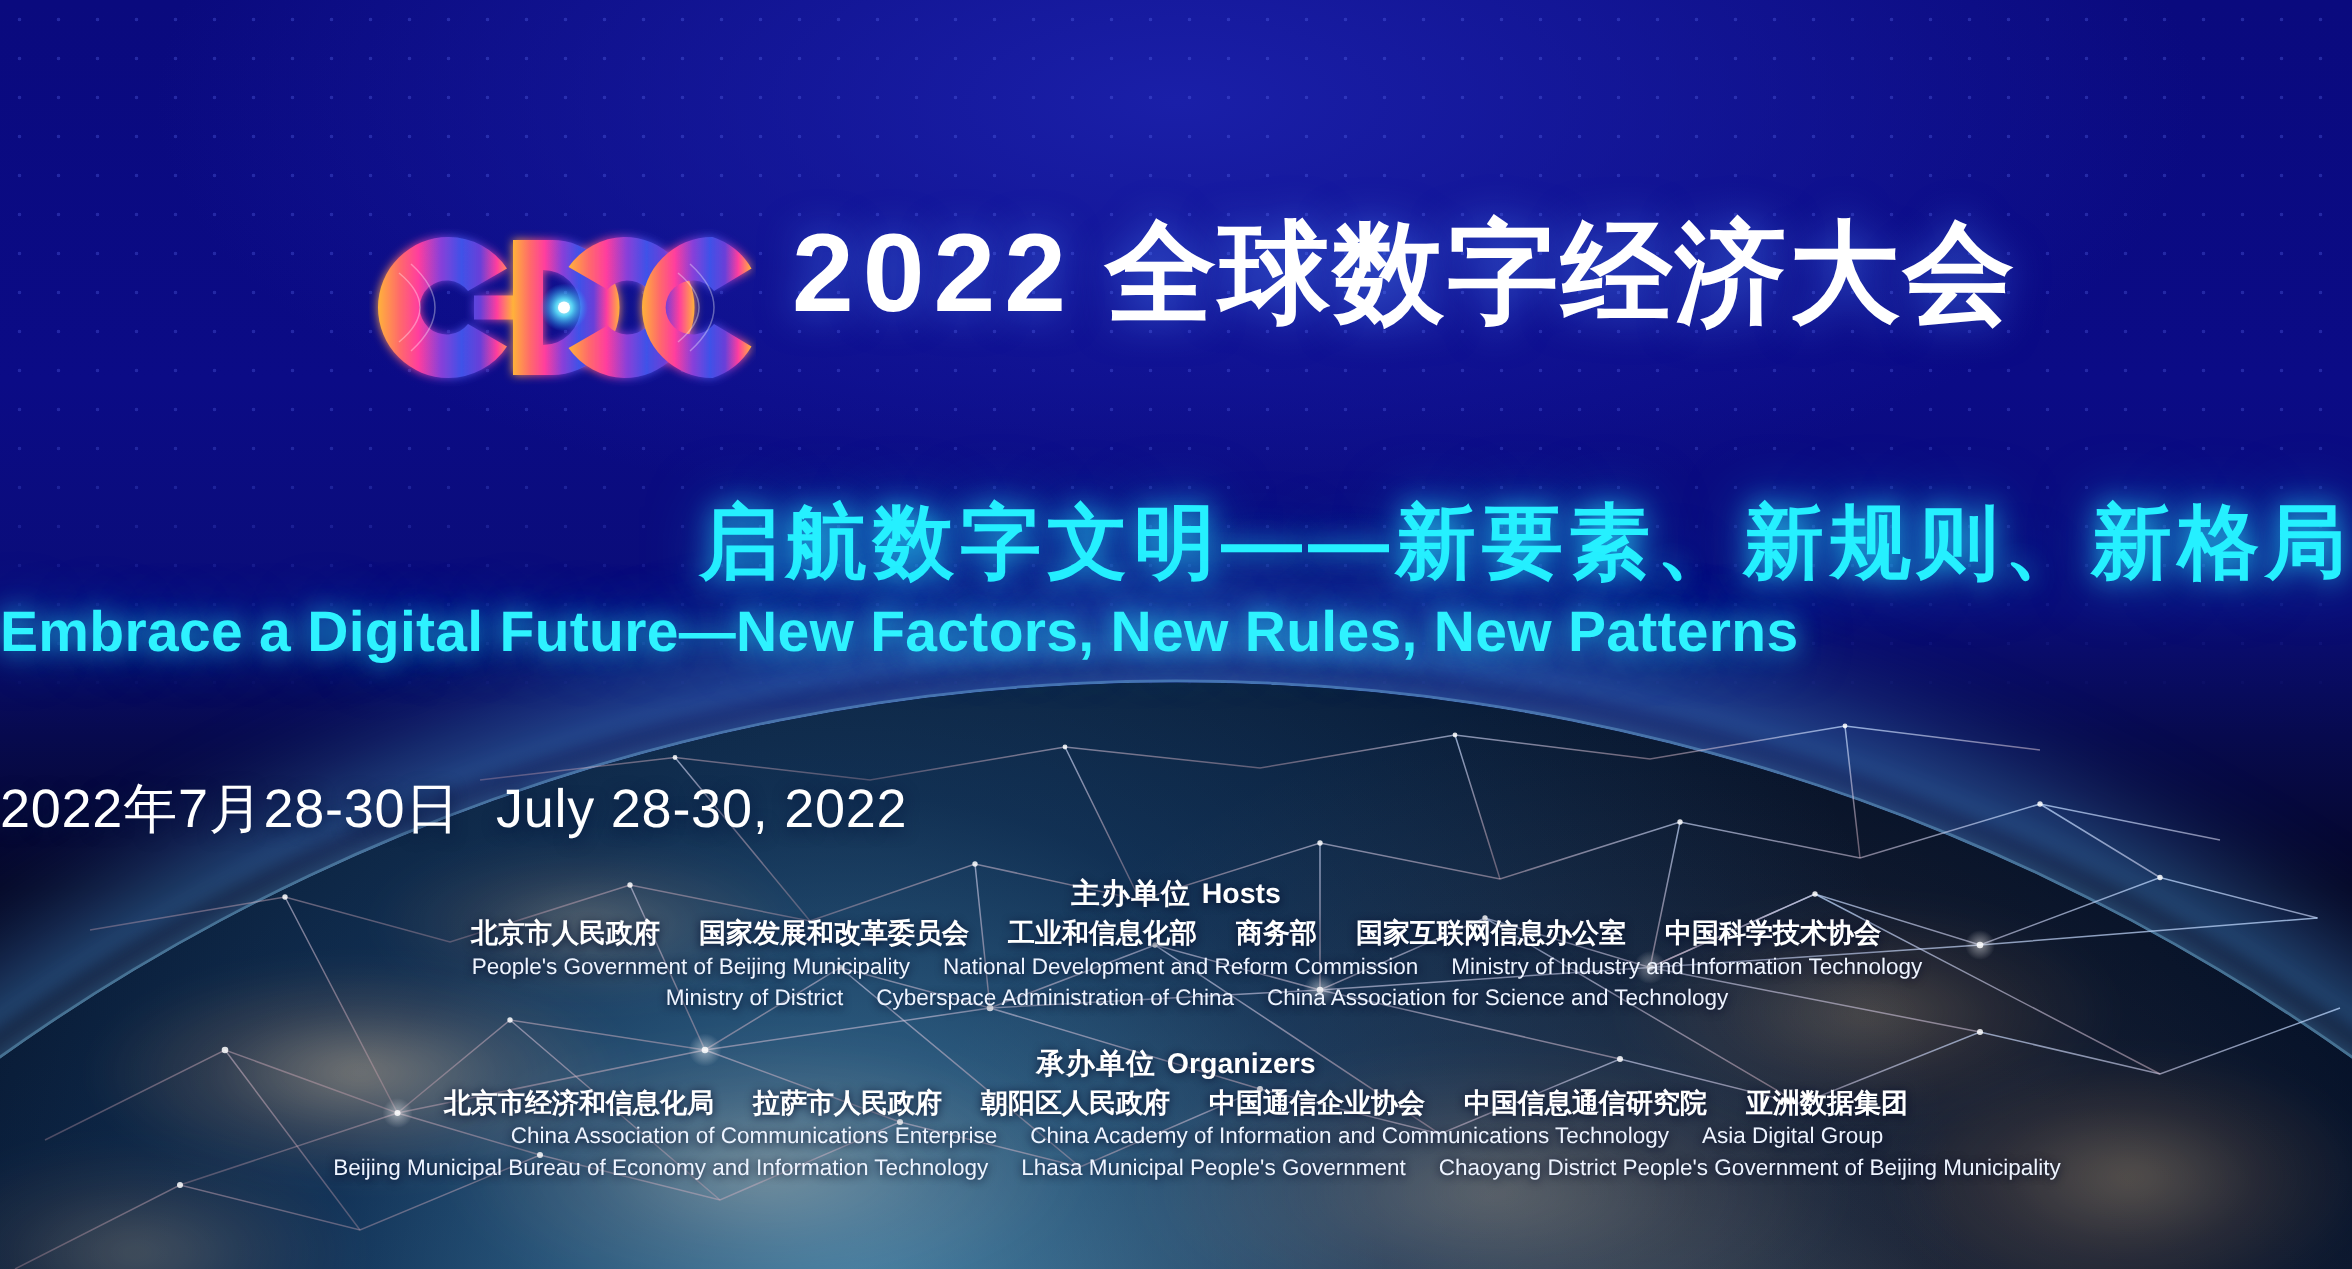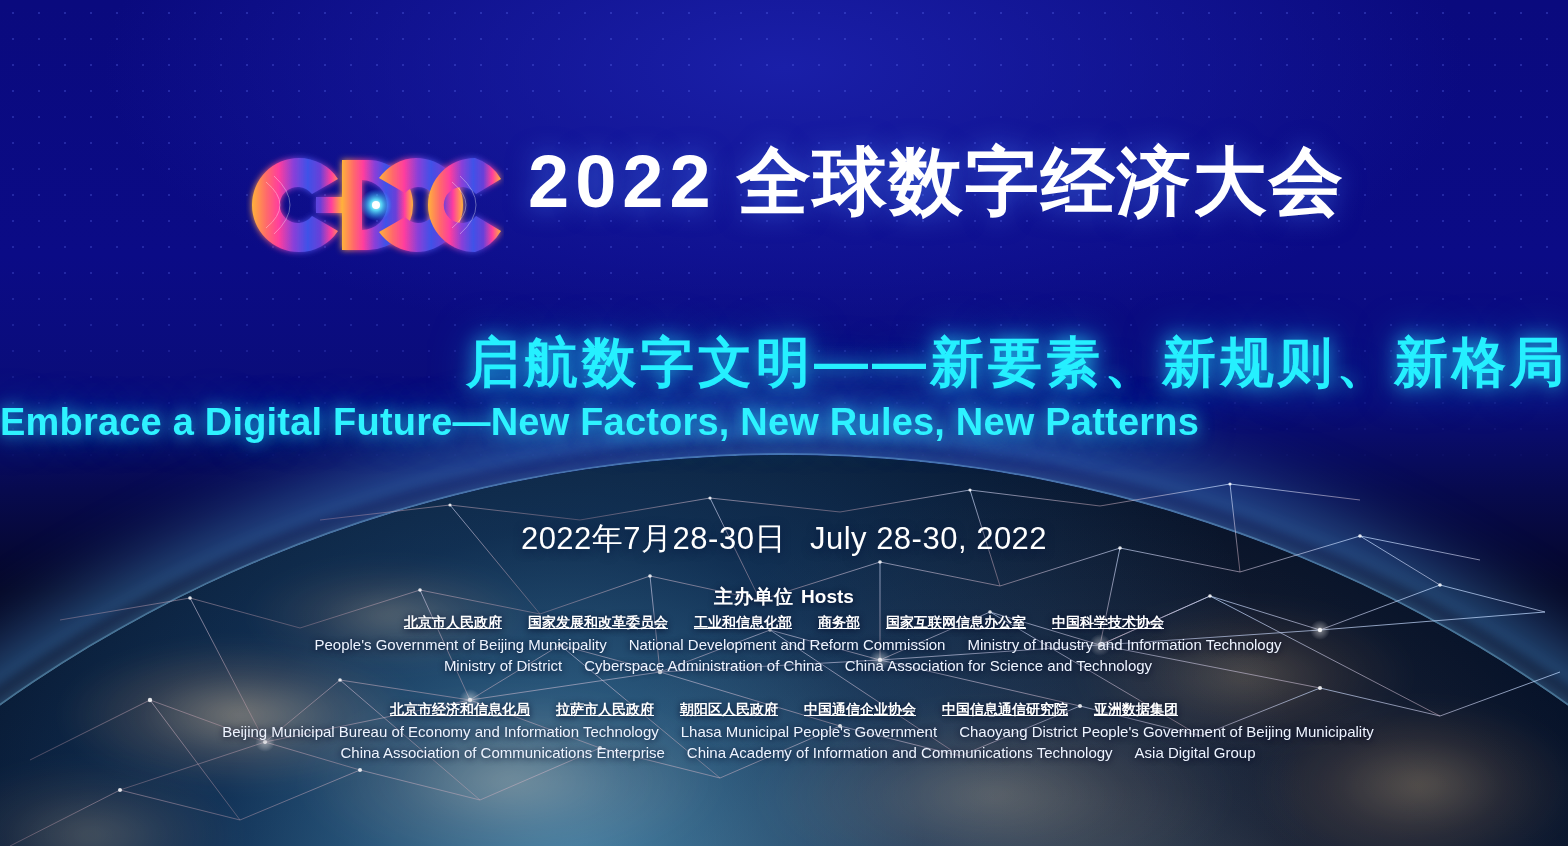--- a/index.html
+++ b/index.html
@@ -89,40 +89,40 @@
     text-shadow:0 0 18px rgba(40,230,255,.75), 0 0 42px rgba(30,180,255,.55);
   }
   .slogan-en {
     position:absolute; left:0; top:398px; width:1568px; 
     font-size:38px; line-height:48px; font-weight:600; color:#2ef2ff;
     letter-spacing:.2px; white-space:nowrap;
     text-shadow:0 0 16px rgba(40,230,255,.7), 0 0 36px rgba(30,180,255,.5);
   }
 
   .date-line {
-    position:absolute; left:0; top:518px; width:1568px; text-align:center;
-    font-size:31px; line-height:42px; font-weight:400; color:#ffffff;
+    position:absolute; left:0; top:518px; width:1568px; text-align:left;
+    font-size:36px; line-height:42px; font-weight:400; color:#ffffff;
     letter-spacing:.5px; white-space:nowrap;
     text-shadow:0 2px 10px rgba(0,20,60,.8);
   }
   .date-line .gap { display:inline-block; width:24px; }
 
   .org-block { position:absolute; left:0; width:1568px; text-align:center; }
   #hosts-block { top:584px; }
   #organizers-block { top:697px; }
 
   .org-heading {
     font-size:19px; line-height:26px; font-weight:700; color:#ffffff;
     white-space:nowrap; text-shadow:0 1px 6px rgba(0,10,40,.9);
   }
   .org-heading .cn { letter-spacing:1px; }
   .org-heading .en { margin-left:7px; }
   .row-cn {
-    font-size:14px; line-height:24px; font-weight:700; color:#ffffff;
-    white-space:nowrap; text-shadow:0 1px 6px rgba(0,10,40,.95);text-decoration:underline;
+    font-size:18px; line-height:24px; font-weight:700; color:#ffffff;
+    white-space:nowrap; text-shadow:0 1px 6px rgba(0,10,40,.95);
   }
   .row-en {
     font-size:15px; line-height:21px; font-weight:400; color:#eef4ff;
     white-space:nowrap; text-shadow:0 1px 6px rgba(0,10,40,.95);padding-left:28px;
   }
   .row-cn span.sep { display:inline-block; width:26px; }
   .row-en span.sep { display:inline-block; width:22px; }
 </style>
 </head>
 <body>
@@ -276,22 +276,25 @@
     <div>
         <div class="row-cn"><span>北京市人民政府</span><span class="sep"></span><span>国家发展和改革委员会</span><span class="sep"></span><span>工业和信息化部</span><span class="sep"></span><span>商务部</span><span class="sep"></span><span>国家互联网信息办公室</span><span class="sep"></span><span>中国科学技术协会</span></div>
       </div>
     <div>
         <div class="row-en"><span>People's Government of Beijing Municipality</span><span class="sep"></span><span>National Development and Reform Commission</span><span class="sep"></span><span>Ministry of Industry and Information Technology</span></div>
         <div class="row-en"><span>Ministry of District</span><span class="sep"></span><span>Cyberspace Administration of China</span><span class="sep"></span><span>China Association for Science and Technology</span></div>
       </div>
   </div>
 
   <div class="org-block" id="organizers-block">
+    <div class="org-heading">
+      <span class="cn">承办单位</span><span class="en">Organizers</span>
+    </div>
     <div>
         <div class="row-cn"><span>北京市经济和信息化局</span><span class="sep"></span><span>拉萨市人民政府</span><span class="sep"></span><span>朝阳区人民政府</span><span class="sep"></span><span>中国通信企业协会</span><span class="sep"></span><span>中国信息通信研究院</span><span class="sep"></span><span>亚洲数据集团</span></div>
       </div>
     <div>
+        <div class="row-en"><span>China Association of Communications Enterprise</span><span class="sep"></span><span>China Academy of Information and Communications Technology</span><span class="sep"></span><span>Asia Digital Group</span></div>
         <div class="row-en"><span>Beijing Municipal Bureau of Economy and Information Technology</span><span class="sep"></span><span>Lhasa Municipal People's Government</span><span class="sep"></span><span>Chaoyang District People's Government of Beijing Municipality</span></div>
-        <div class="row-en"><span>China Association of Communications Enterprise</span><span class="sep"></span><span>China Academy of Information and Communications Technology</span><span class="sep"></span><span>Asia Digital Group</span></div>
       </div>
   </div>
 
 </div>
 
 </body></html>

